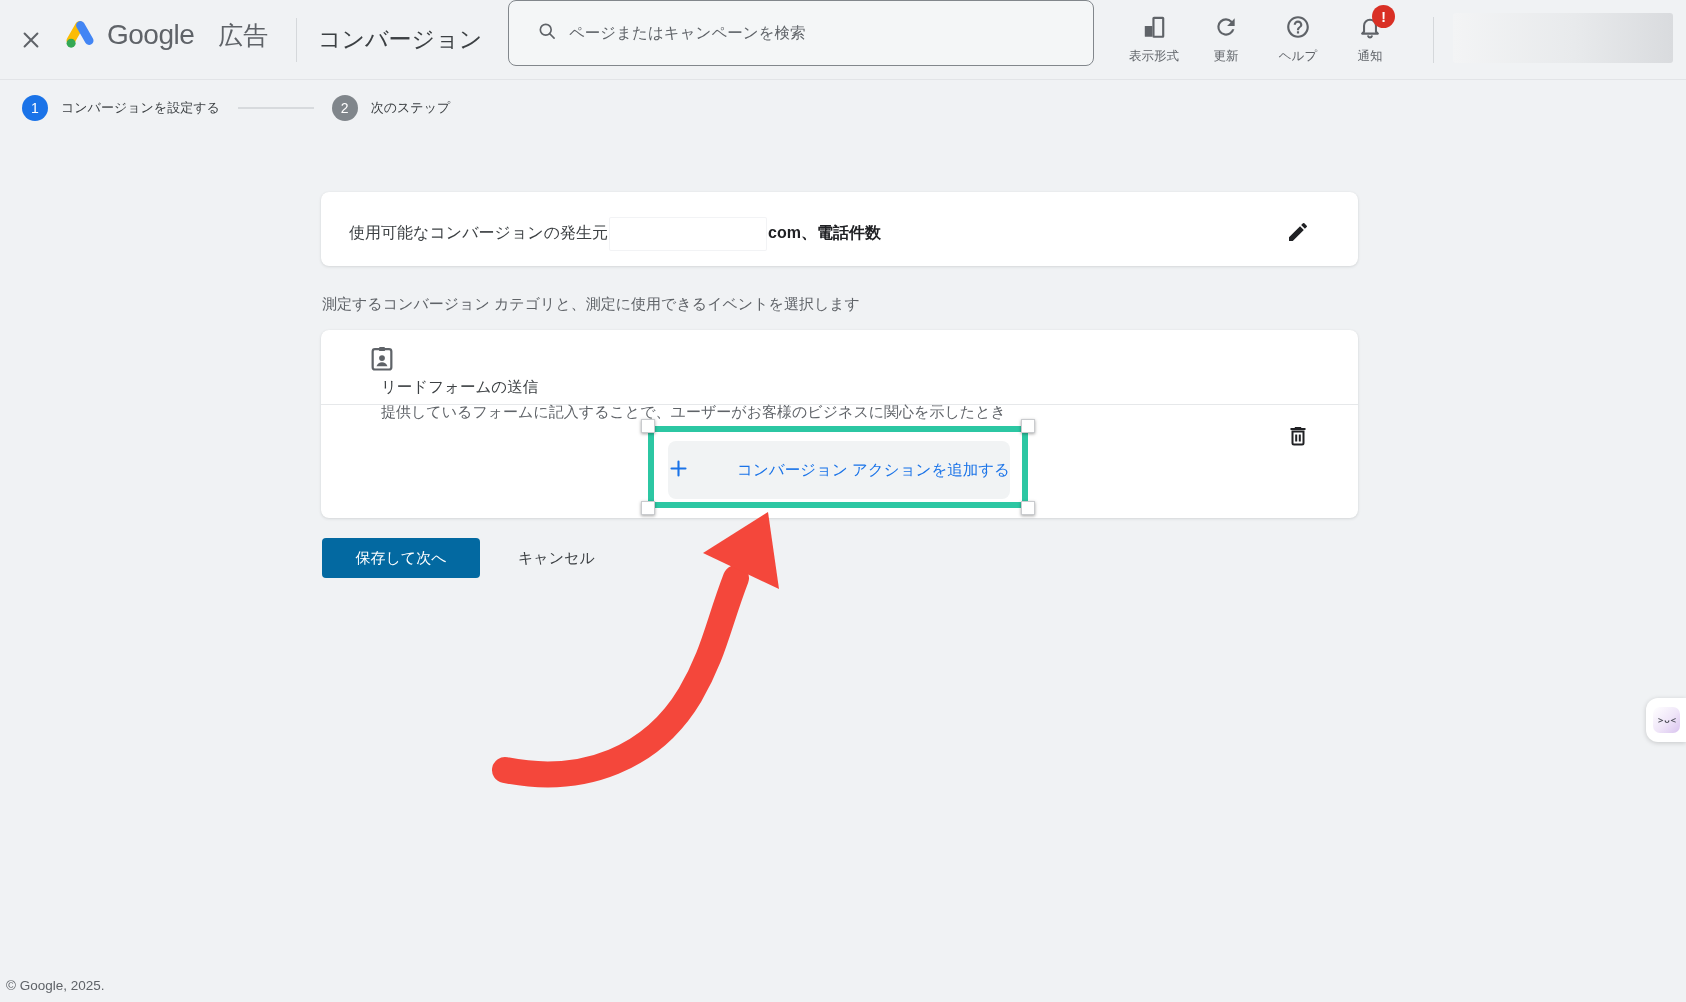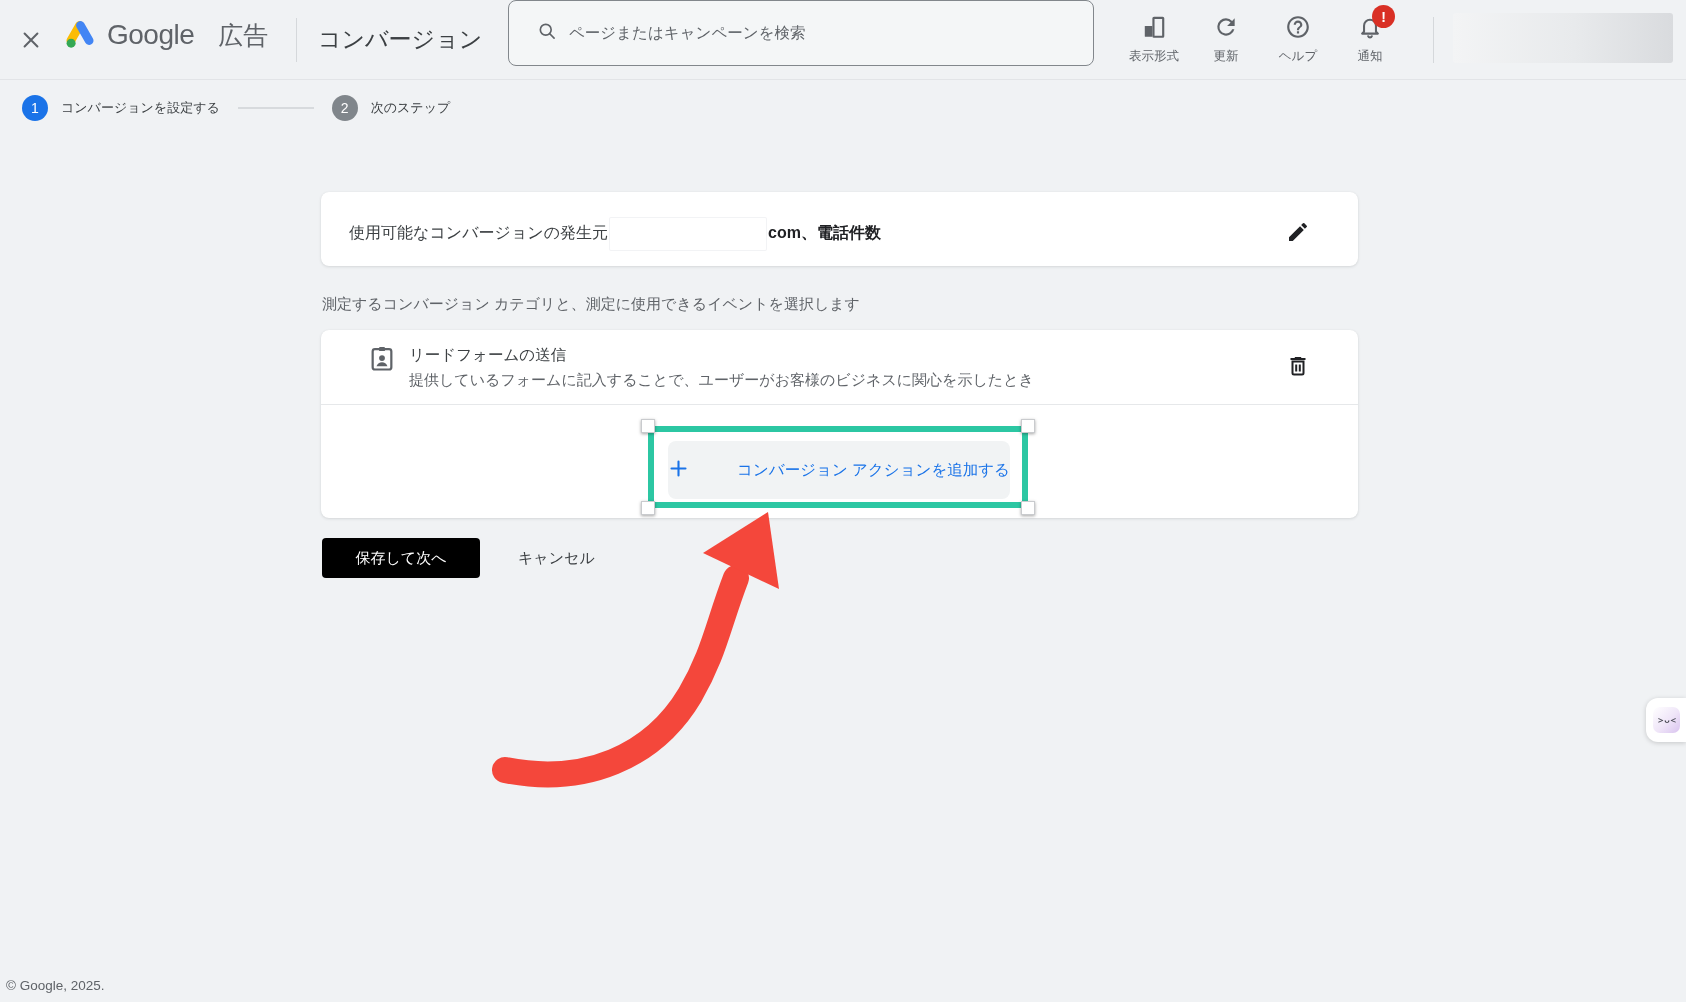--- a/index.html
+++ b/index.html
@@ -77,21 +77,21 @@
     display:inline-block; width:158px; height:34px; background:#fff;
     box-shadow: inset 0 0 0 1px #f2f3f5; margin:0 1px; border-radius:2px;
   }
   .icon-btn { background:none; border:none; cursor:pointer; width:40px; height:40px;
     display:flex; align-items:center; justify-content:center; border-radius:50%; }
   .source-card .icon-btn { margin-left:auto; margin-right:16px; }
 
   .helper-text { position:absolute; top:295px; left:1px; font-size:15px; color:#5f6368; white-space:nowrap; }
 
   .conversion-card { top:330px; height:188px; }
-  .lead-row { display:flex; align-items:flex-start; padding:15px 24px 0 47px; height:74px; }
+  .lead-row { display:flex; align-items:flex-start; padding:15px 24px 0 47px; height:74px;flex-direction:column; }
   .lead-texts { margin-left:13px; }
   .lead-title { font-size:15.5px; color:#3c4043; white-space:nowrap; }
   .lead-desc { font-size:15px; color:#5f6368; margin-top:5px; white-space:nowrap; }
   .lead-row .icon-btn { margin-left:auto; margin-right:16px; margin-top:2px; }
   .card-divider { height:1px; background:#e6e8ea; }
   .add-row { position:relative; height:113px; }
   .add-action-btn {
     position:absolute; left:347px; top:36px; width:342px; height:58px;
     background:#f1f3f4; border:none; border-radius:8px; cursor:pointer;
     display:flex; align-items:center; justify-content:space-between; gap:2px;
@@ -106,21 +106,21 @@
   .handle {
     position:absolute; width:14px; height:14px; background:#fff;
     border:1px solid #c9cbce; box-shadow:0 1px 3px rgba(0,0,0,.35);
   }
   .handle.tl { left:-13px; top:-13px; } .handle.tr { right:-13px; top:-13px; }
   .handle.bl { left:-13px; bottom:-13px; } .handle.br { right:-13px; bottom:-13px; }
 
   
   .actions-row { position:absolute; top:538px; left:1px; display:flex; align-items:center; }
   .save-btn {
-    width:158px; height:40px; background:#000000; color:#fff; border:none; border-radius:4px;
+    width:158px; height:40px; background:#0369a1; color:#fff; border:none; border-radius:4px;
     font-size:15px; font-weight:500; cursor:pointer; font-family:inherit; white-space:nowrap;
   }
   .cancel-btn {
     margin-left:38px; background:none; border:none; color:#3c4043; font-size:15px; font-weight:500;
     cursor:pointer; font-family:inherit; white-space:nowrap;
   }
 
   
   .arrow-overlay { position:absolute; left:0; top:0; width:1686px; height:1002px; pointer-events:none; z-index:40; }
 

